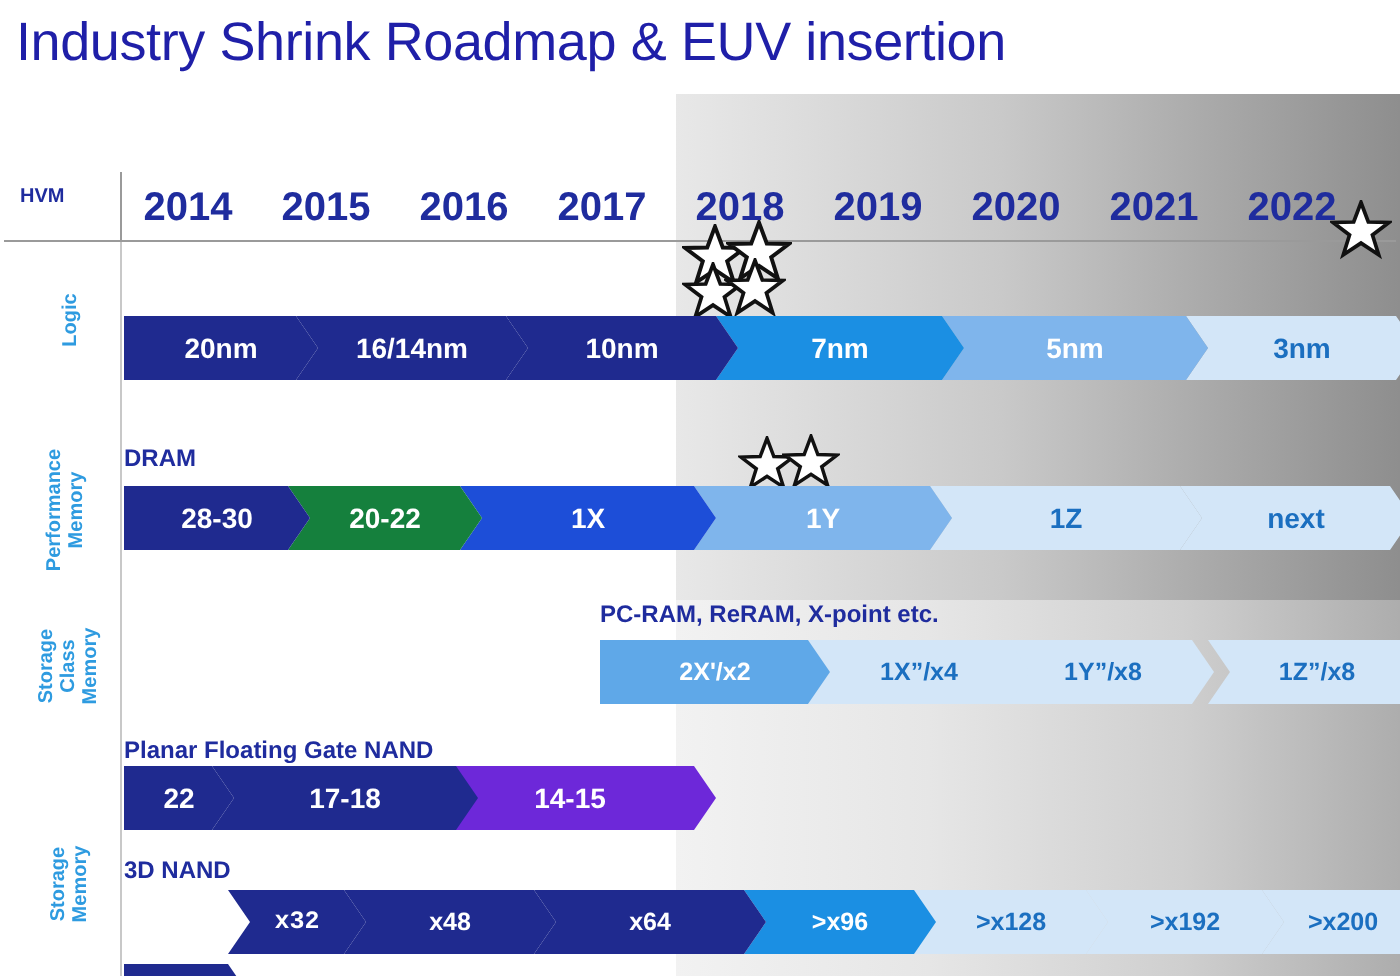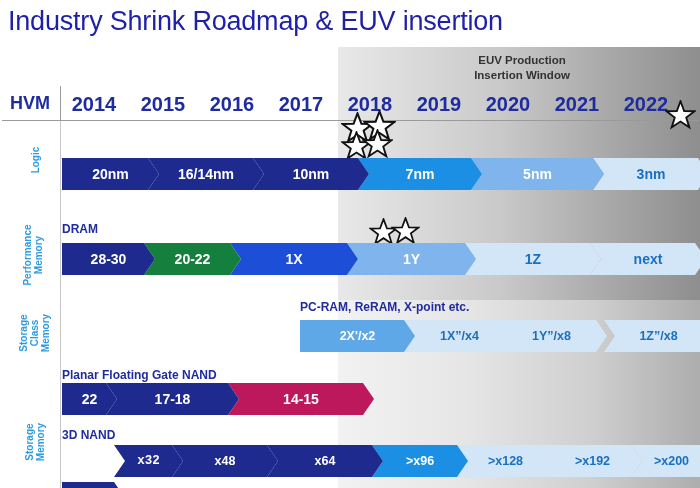--- a/index.html
+++ b/index.html
@@ -29,21 +29,21 @@
   }
   .euv-label{
     position:absolute;left:372px;top:53px;width:300px;
     text-align:center;color:#333333;font-size:11.5px;font-weight:bold;
     line-height:15px;
   }
 
   
   .hvm{
     position:absolute;left:10px;top:93px;
-    font-size:18px;font-weight:bold;color:#1f2c9e;
+    font-size:10px;font-weight:bold;color:#1f2c9e;
   }
   .vdivider{
     position:absolute;left:60px;top:86px;width:1px;height:34px;background:#9a9a9a;
   }
   .vdivider2{
     position:absolute;left:60px;top:120px;width:1px;height:368px;background:#c8c8c8;
   }
   .hline{
     position:absolute;left:2px;top:120px;width:696px;height:1px;background:#9a9a9a;
   }
@@ -84,24 +84,20 @@
 </head>
 <body>
 
 <div id="root">
 
   <div class="euv-band"></div>
   <div class="euv-band-lower"></div>
 
   <div class="title">Industry Shrink Roadmap &amp; EUV insertion</div>
 
-  <div class="euv-label">
-    <div>EUV Production</div>
-    <div>Insertion Window</div>
-  </div>
 
   <div class="hvm">HVM</div>
   <div class="vdivider"></div>
   <div class="vdivider2"></div>
   <div class="hline"></div>
   <div id="years">
       <div class="year" style="left: 66px; width: 56px;">2014</div>
       <div class="year" style="left: 135px; width: 56px;">2015</div>
       <div class="year" style="left: 204px; width: 56px;">2016</div>
       <div class="year" style="left: 273px; width: 56px;">2017</div>
@@ -153,21 +149,21 @@
       </div>
       <div class="bar small" style="left: 300px; top: 320px; width: 402px;">
         <div class="seg first" style="left: 0px; width: 115px; background: rgb(95, 168, 232); color: rgb(255, 255, 255); z-index: 4;">2X'/x2</div>
         <div class="seg" style="left: 104px; width: 111px; background: rgb(211, 230, 248); color: rgb(27, 111, 192); z-index: 3;">1X”/x4</div>
         <div class="seg" style="left: 196px; width: 111px; background: rgb(211, 230, 248); color: rgb(27, 111, 192); z-index: 2;">1Y”/x8</div>
         <div class="seg" style="left: 304px; width: 109px; background: rgb(211, 230, 248); color: rgb(27, 111, 192); z-index: 1;">1Z”/x8</div>
       </div>
       <div class="bar" style="left: 62px; top: 383px; width: 301px;">
         <div class="seg first" style="left: 0px; width: 55px; background: rgb(31, 42, 143); color: rgb(255, 255, 255); z-index: 3;">22</div>
         <div class="seg" style="left: 44px; width: 133px; background: rgb(31, 42, 143); color: rgb(255, 255, 255); z-index: 2;">17-18</div>
-        <div class="seg" style="left: 166px; width: 146px; background: #be185d; color: rgb(255, 255, 255); z-index: 1;">14-15</div>
+        <div class="seg" style="left: 150px; width: 146px; background: #6d28d9; color: rgb(255, 255, 255); z-index: 1;">14-15</div>
       </div>
       <div class="bar small" style="left: 62px; top: 445px; width: 639px;">
         <div class="seg first" style="left: 0px; width: 63px; background: rgb(31, 42, 143); color: #14b8a6; z-index: 8; margin-top: 37px;">x24</div>
         <div class="seg" style="left: 52px; width: 69px; background: rgb(31, 42, 143); color: rgb(255, 255, 255); z-index: 7; font-family: Liberation Mono, monospace;">x32</div>
         <div class="seg" style="left: 110px; width: 106px; background: rgb(31, 42, 143); color: rgb(255, 255, 255); z-index: 6;">x48</div>
         <div class="seg" style="left: 205px; width: 116px; background: rgb(31, 42, 143); color: rgb(255, 255, 255); z-index: 5;">x64</div>
         <div class="seg" style="left: 310px; width: 96px; background: rgb(27, 143, 227); color: rgb(255, 255, 255); z-index: 4;">&gt;x96</div>
         <div class="seg" style="left: 395px; width: 97px; background: rgb(211, 230, 248); color: rgb(27, 111, 192); z-index: 3;">&gt;x128</div>
         <div class="seg" style="left: 481px; width: 99px; background: rgb(211, 230, 248); color: rgb(27, 111, 192); z-index: 2;">&gt;x192</div>
         <div class="seg" style="left: 569px; width: 81px; background: rgb(211, 230, 248); color: rgb(27, 111, 192); z-index: 1;">&gt;x200</div>

